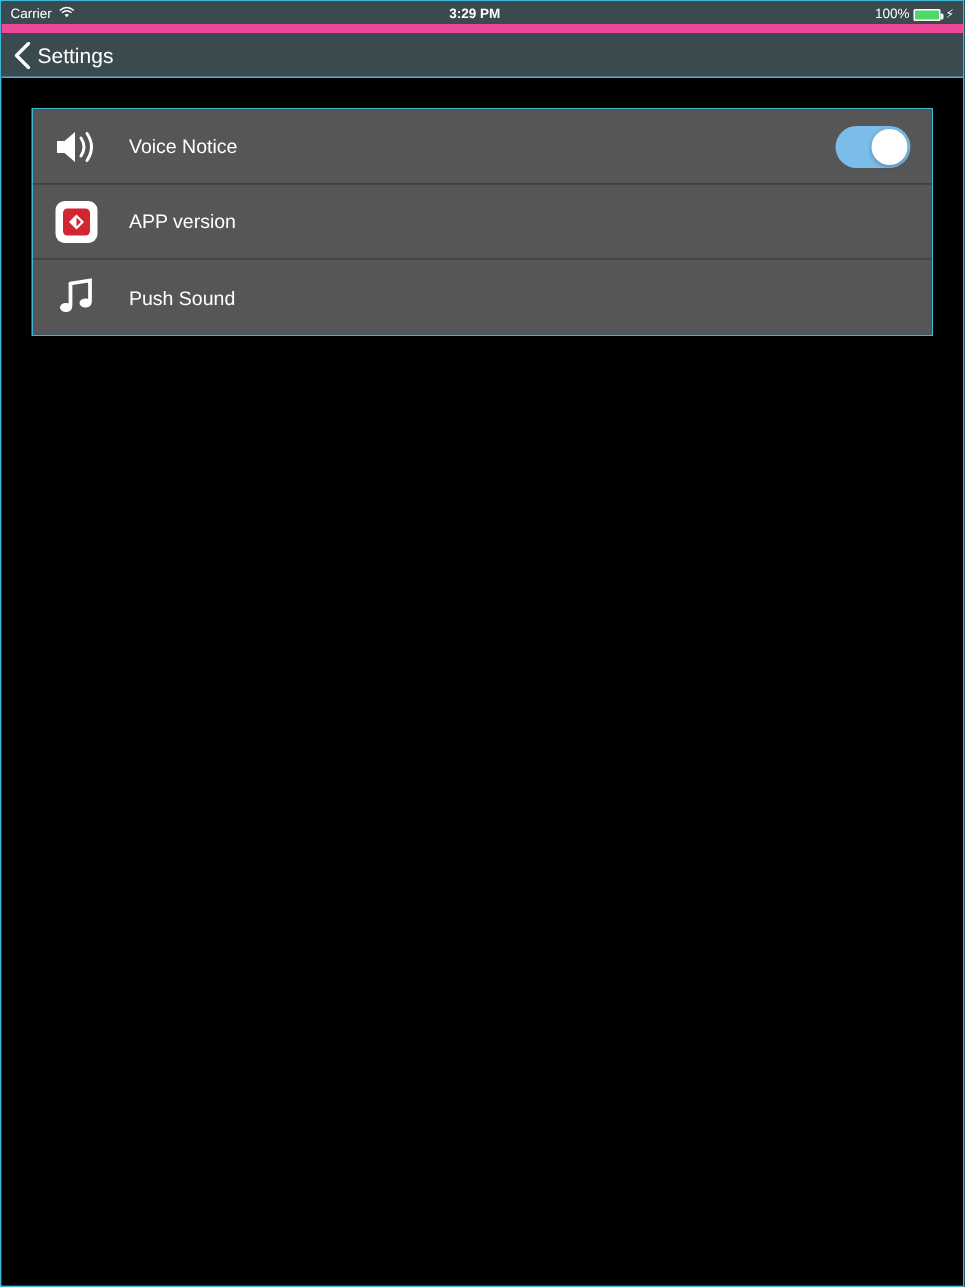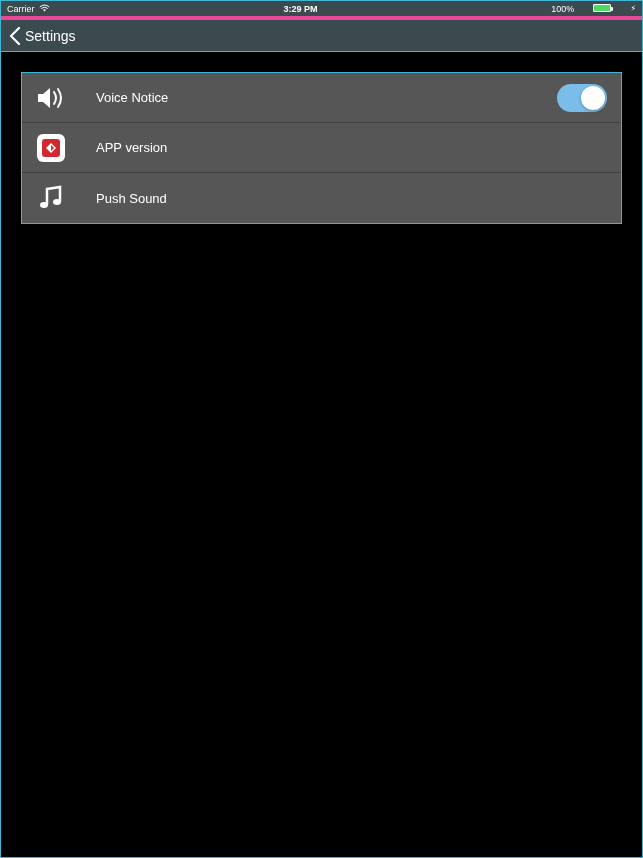--- a/index.html
+++ b/index.html
@@ -11,37 +11,37 @@
     height: 15px;
     background: #3a4a4f;
     display: flex;
     align-items: center;
     justify-content: space-between;
     font-size: 9px;
     padding: 0 6px;
     color: #fff;
   }
   .status-left { display: flex; align-items: flex-start; gap: 4px; }
-  .status-right { display: flex; align-items: flex-start; gap: 19px; }
+  .status-right { display: flex; align-items: flex-end; gap: 3px; }
   .wifi-icon svg { display: block; }
   .battery {
     width: 18px; height: 8px; border: 1px solid #fff; border-radius: 1px;
     position: relative; background: #4cd964;
   }
   .battery::after {
     content: ""; position: absolute; right: -3px; top: 2px; width: 2px; height: 4px;
     background: #fff; border-radius: 0 1px 1px 0;
   }
   .bolt { font-size: 8px; }
 
   
   .nav-bar {
     height: 36px;
     background: #3a4a4f;
-    border-top: 4px solid #ec4899;
+    border-top: 6px solid #ec4899;
     border-bottom: 1px solid #3fb6d3;
     display: flex;
     align-items: center;
     padding: 0 8px;
     gap: 4px;
   }
   .back-chevron svg { display: block; }
   .nav-title { font-size: 14px; font-weight: 400; }
 
   
@@ -53,21 +53,21 @@
 
   .settings-list {
     border: 1px solid #3fb6d3;
   }
   .row {
     height: 50px;
     background: #565656;
     display: flex;
     align-items: center;
     padding: 0 14px;
-    gap: 30px;
+    gap: 20px;
     border-bottom: 1px solid #404040;
   }
   .row:last-child { border-bottom: none; }
   .row-icon {
     width: 30px;
     display: flex;
     align-items: center;
     justify-content: center;
     flex-shrink: 0;
   }

